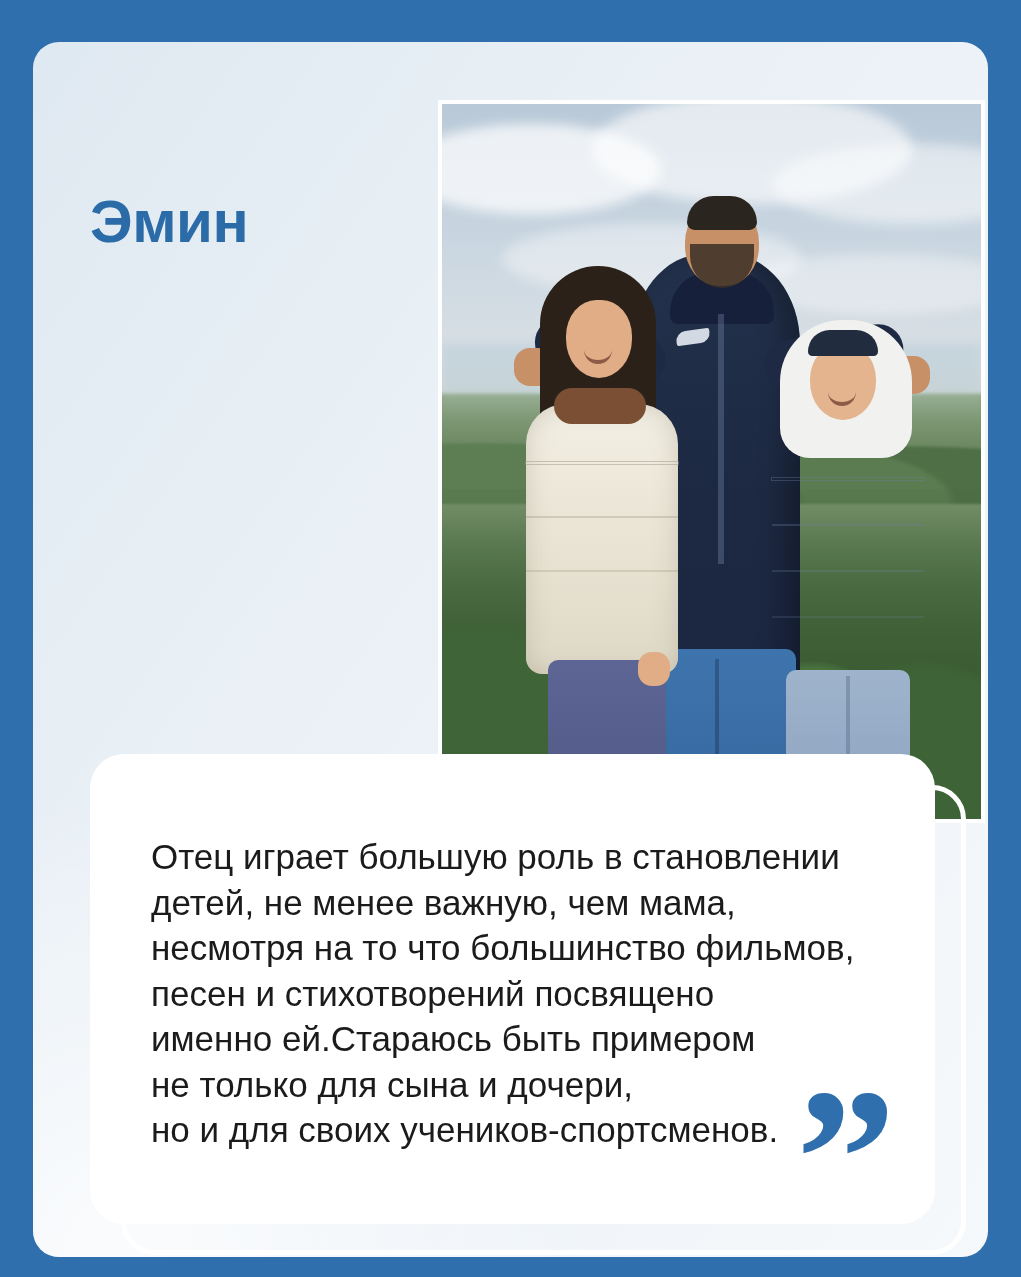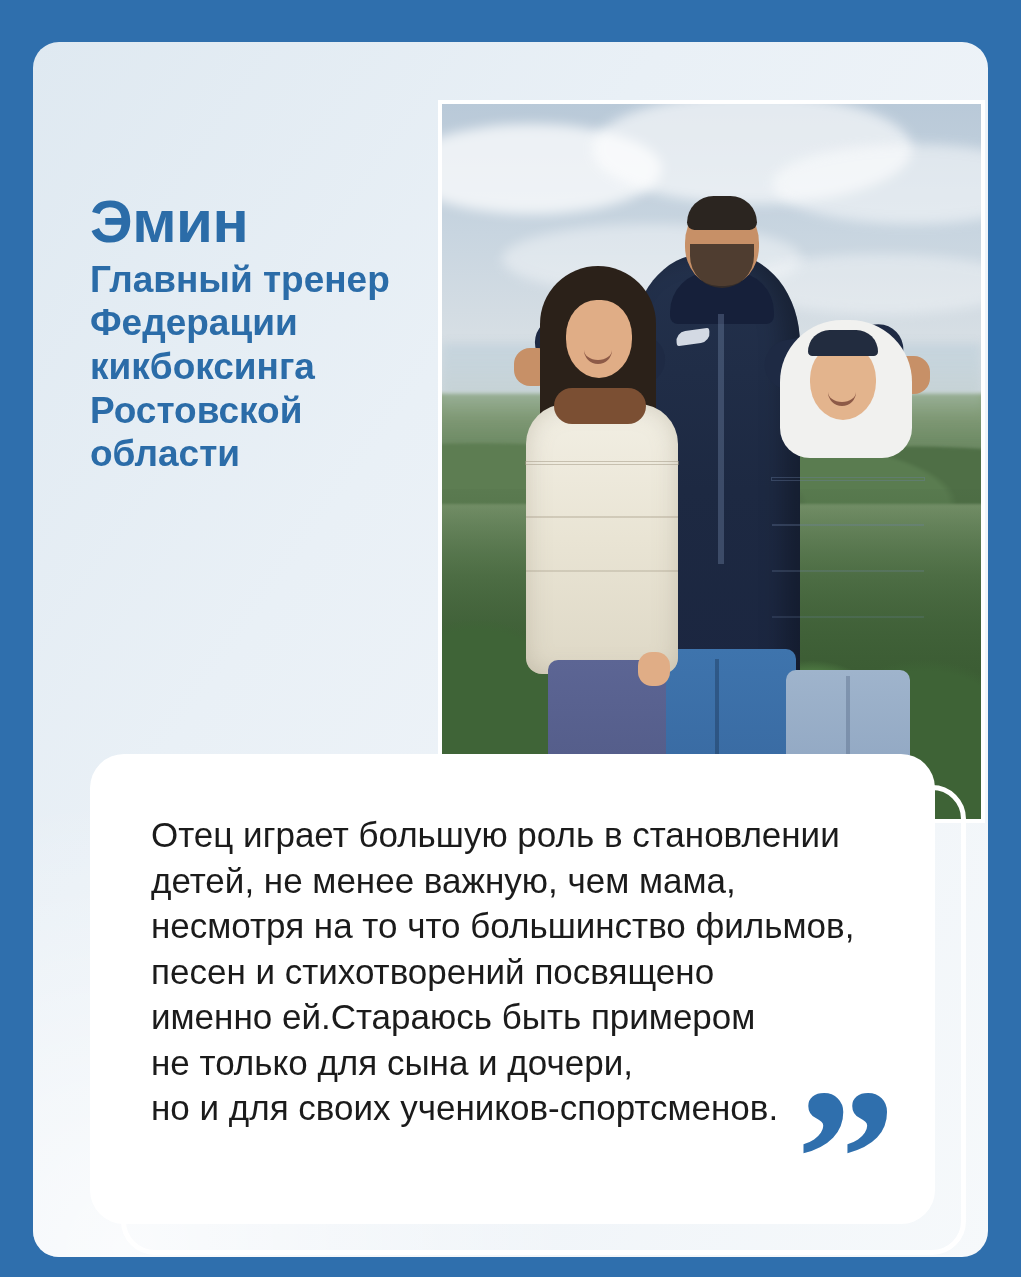--- a/index.html
+++ b/index.html
@@ -368,21 +368,21 @@
     height: 470px;
     border: 5px solid #ffffff;
     border-radius: 34px;
     box-sizing: border-box;
     z-index: 7;
     background: transparent;
   }
   .quote-text {
     position: absolute;
     left: 118px;
-    top: 770px;
+    top: 792px;
     width: 790px;
     z-index: 9;
     font-size: 35px;
     line-height: 1.30;
     color: #1b1b1b;
     white-space: pre-line;
   }
   .quote-mark {
     position: absolute;
     right: 92px;
@@ -398,25 +398,20 @@
 </head>
 <body>
 
 <div class="poster">
   <div class="card">
 
     <div class="headline">
       <div class="name">
         <div>Эмин</div>
       </div>
-      <div class="role" style="white-space: pre-line;">Главный тренер
-Федерации
-кикбоксинга
-Ростовской
-области</div>
     </div>
 
     <div class="photo-wrap">
       <div class="photo">
         <div class="cloud c1"></div>
         <div class="cloud c2"></div>
         <div class="cloud c3"></div>
         <div class="cloud c4"></div>
         <div class="cloud c5"></div>
         <div class="haze"></div>

